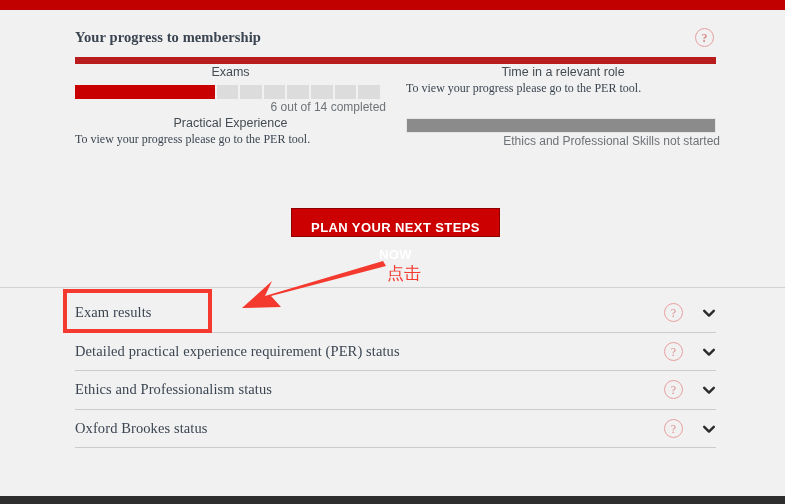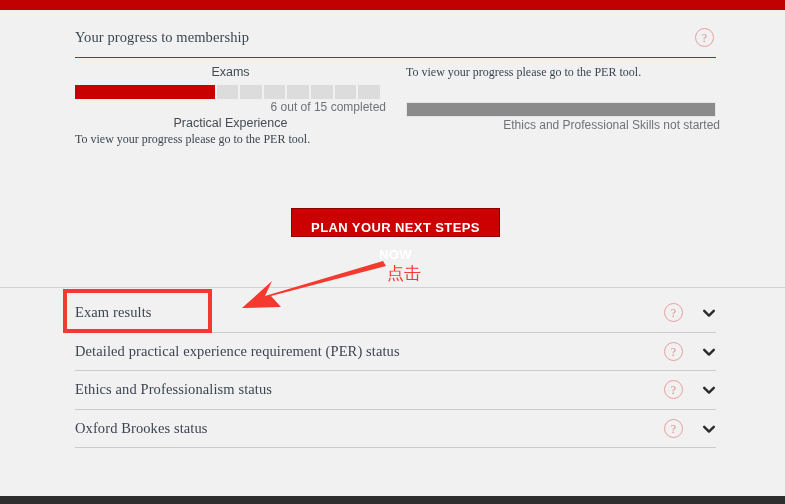--- a/index.html
+++ b/index.html
@@ -35,21 +35,22 @@
 
   
   #progress-panel {
     position: absolute;
     left: 75px; top: 24px;
     width: 641px;
   }
   #panel-heading-row {
     position: relative;
     height: 33px;
-    border-bottom: 1px solid #b91c1c;
+    border-bottom: 7px solid #b91c1c;
+    font-weight: bold;
   }
   #panel-heading-text {
     position: absolute;
     left: 0; top: 5px;
     font-family: "Liberation Serif", serif;
     font-size: 14.5px;
     color: #3b4551;
     letter-spacing: .1px;
   }
 
@@ -234,26 +235,27 @@
         <div class="seg filled"></div>
         <div class="seg filled"></div>
         <div class="seg"></div>
         <div class="seg"></div>
         <div class="seg"></div>
         <div class="seg"></div>
         <div class="seg"></div>
         <div class="seg"></div>
         <div class="seg"></div>
       </div>
-    <div class="prog-caption">6 out of 15 completed</div>
+    <div class="prog-caption">6 out of 14 completed</div>
     <div class="prog-label">Practical Experience</div>
     <div class="prog-subtext">To view your progress please go to the PER tool.</div>
   </div>
 
   <div id="col-right" class="prog-col">
+    <div class="prog-label">Time in a relevant role</div>
     <div class="prog-subtext">To view your progress please go to the PER tool.</div>
     <div class="spacer-line"></div>
     <div class="solid-bar"></div>
     <div class="prog-caption">Ethics and Professional Skills not started</div>
   </div>
 
 </div>
 
 <button id="cta-button">PLAN YOUR NEXT STEPS NOW</button>
 

